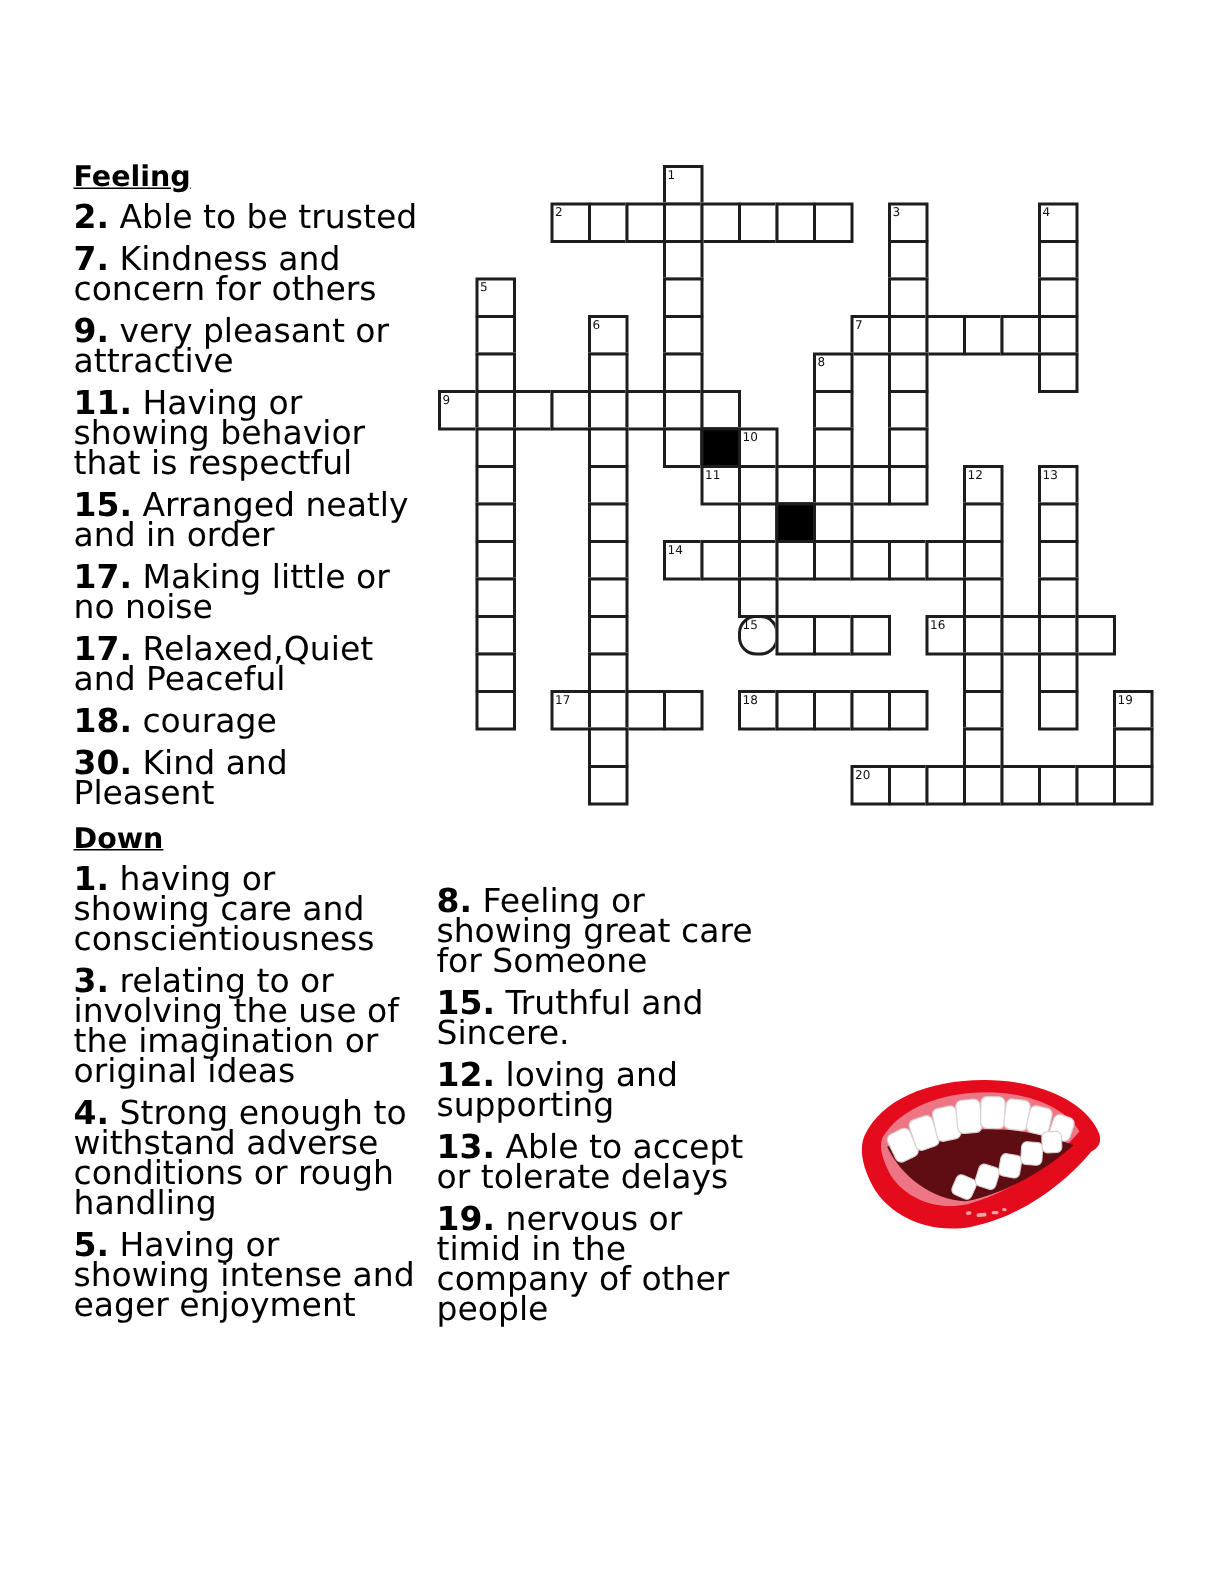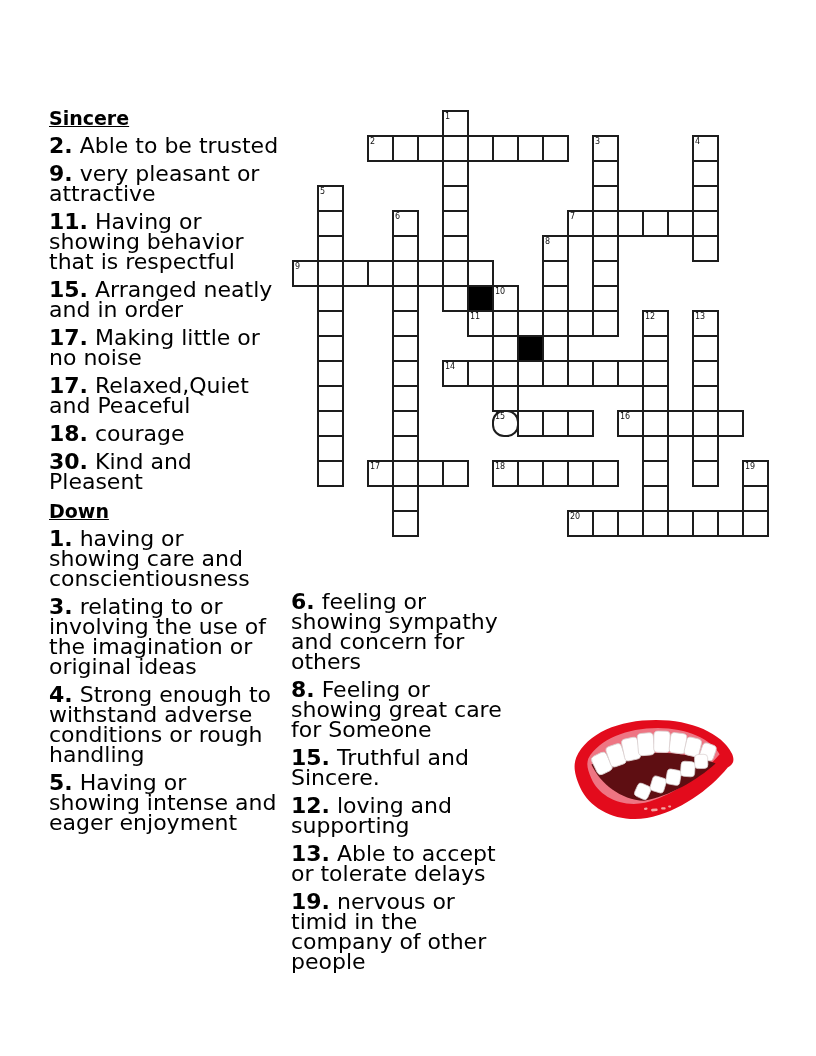--- a/index.html
+++ b/index.html
@@ -32,43 +32,43 @@
   }
   #smile { position:absolute; left:571px; top:718px; width:168px; height:102px; }
 </style>
 </head>
 <body>
 
 <div class="page">
 
 
   <div id="across-col" class="col">
-    <div class="heading">Sincere</div>
+    <div class="heading">Feeling</div>
     <div id="across-list">
         <div class="clue"><b>2.</b> Able to be trusted</div>
+        <div class="clue"><b>7.</b> Kindness and concern for others</div>
         <div class="clue"><b>9.</b> very pleasant or attractive</div>
         <div class="clue"><b>11.</b> Having or showing behavior that is respectful</div>
         <div class="clue"><b>15.</b> Arranged neatly and in order</div>
         <div class="clue"><b>17.</b> Making little or no noise</div>
         <div class="clue"><b>17.</b> Relaxed,Quiet and Peaceful</div>
         <div class="clue"><b>18.</b> courage</div>
         <div class="clue"><b>30.</b> Kind and Pleasent</div>
       </div>
     <div class="heading">Down</div>
     <div id="down-list-1">
         <div class="clue"><b>1.</b> having or showing care and conscientiousness</div>
         <div class="clue"><b>3.</b> relating to or involving the use of the imagination or original ideas</div>
         <div class="clue"><b>4.</b> Strong enough to withstand adverse conditions or rough handling</div>
         <div class="clue"><b>5.</b> Having or showing intense and eager enjoyment</div>
       </div>
   </div>
 
   <div id="down-col2" class="col">
     <div id="down-list-2">
-        <div class="clue"><b>6.</b> feeling or showing sympathy and concern for others</div>
         <div class="clue"><b>8.</b> Feeling or showing great care for Someone</div>
         <div class="clue"><b>15.</b> Truthful and Sincere.</div>
         <div class="clue"><b>12.</b> loving and supporting</div>
         <div class="clue"><b>13.</b> Able to accept or tolerate delays</div>
         <div class="clue"><b>19.</b> nervous or timid in the company of other people</div>
       </div>
   </div>
 
   <div id="grid" style="left: 292px; top: 110px;">
       <div class="cell" style="left: 150px; top: 0px;">

